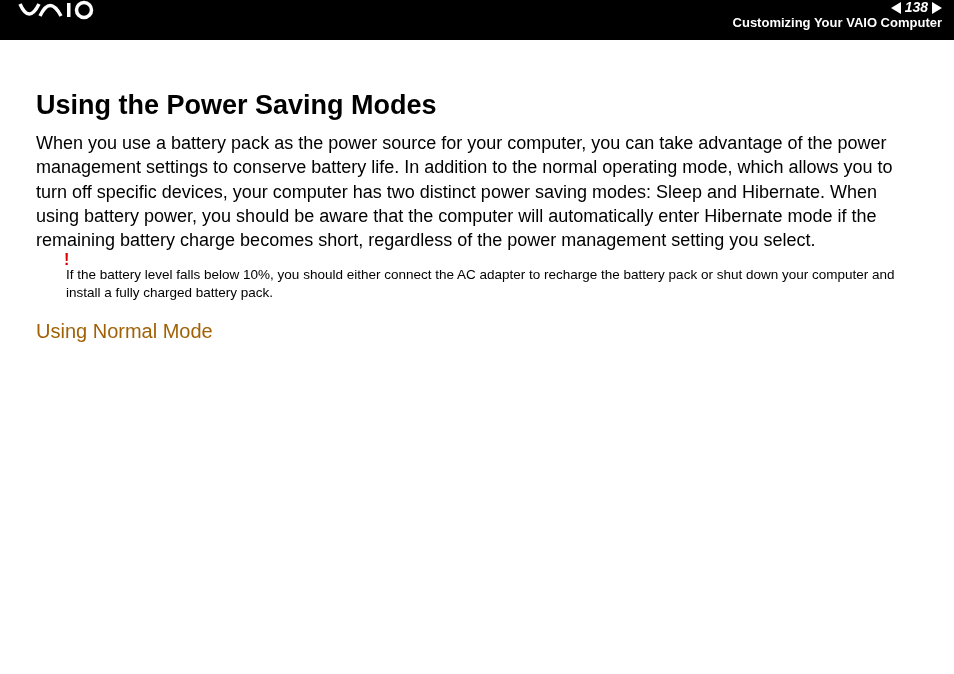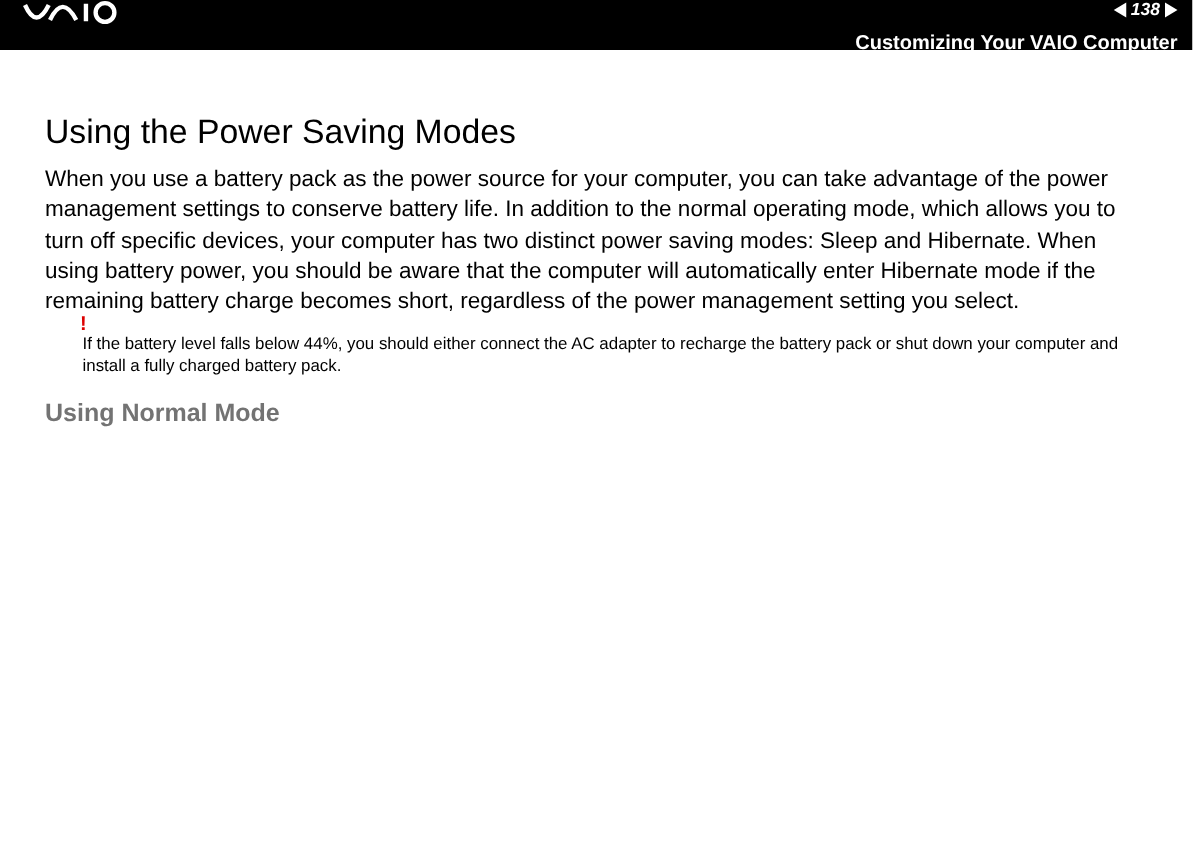--- a/index.html
+++ b/index.html
@@ -45,30 +45,30 @@
     border-bottom: 6px solid transparent;
     border-right: 10px solid #fff;
   }
   .tri-right {
     width: 0; height: 0;
     border-top: 6px solid transparent;
     border-bottom: 6px solid transparent;
     border-left: 10px solid #fff;
   }
   .breadcrumb {
-    font-size: 16px;
+    font-size: 13px;
     font-weight: bold;
-    margin-top: 11px;
+    margin-top: 1px;
   }
   .content {
     padding: 50px 30px 0 36px;
     color: #000;
   }
   h1 {
-    font-weight: 400;
+    font-weight: 700;
     font-size: 27px;
     margin: 0 0 10px 0;
   }
   .body-text {
     font-size: 18px;
     line-height: 1.35;
     margin: 0 0 14px 0;
   }
   .note-block {
     margin: 10px 0 18px 30px;
@@ -78,22 +78,22 @@
   }
   .note-mark {
     color: #d00;
     font-weight: bold;
     font-size: 16px;
     position: absolute;
     left: -2px;
     top: -16px;
   }
   h2 {
-    color: #737373;
-    font-weight: 700;
+    color: #a16207;
+    font-weight: 400;
     font-size: 20px;
     margin: 0 0 6px 0;
   }
 </style>
 </head>
 <body>
 
 <div class="header-bar">
   <div class="logo">
     <svg viewBox="0 0 200 40" width="110">
@@ -112,17 +112,17 @@
     <div class="breadcrumb">Customizing Your VAIO Computer</div>
   </div>
 </div>
 
 <div class="content">
   <h1>Using the Power Saving Modes</h1>
   <p class="body-text">When you use a battery pack as the power source for your computer, you can take advantage of the power management settings to conserve battery life. In addition to the normal operating mode, which allows you to turn off specific devices, your computer has two distinct power saving modes: Sleep and Hibernate. When using battery power, you should be aware that the computer will automatically enter Hibernate mode if the remaining battery charge becomes short, regardless of the power management setting you select.</p>
 
   <div class="note-block">
     <span class="note-mark">!</span>
-    <span>If the battery level falls below 44%, you should either connect the AC adapter to recharge the battery pack or shut down your computer and install a fully charged battery pack.</span>
+    <span>If the battery level falls below 10%, you should either connect the AC adapter to recharge the battery pack or shut down your computer and install a fully charged battery pack.</span>
   </div>
 
   <h2>Using Normal Mode</h2>
 </div>
 
 </body></html>

